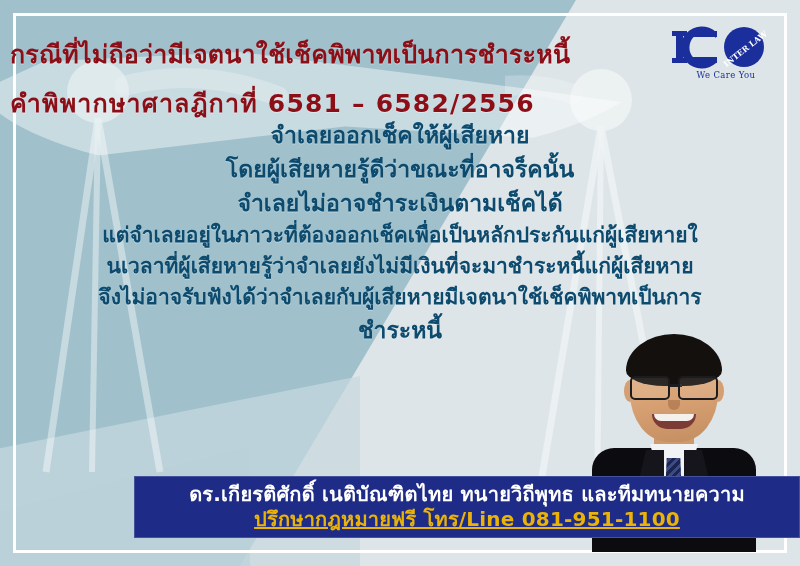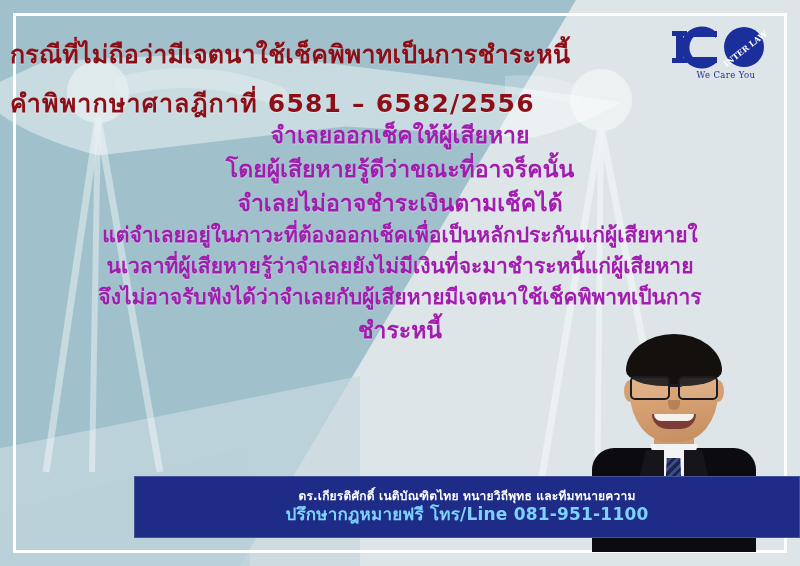--- a/index.html
+++ b/index.html
@@ -128,21 +128,21 @@
     display: block;
     margin-top: 9px;
     letter-spacing: 1.2px;
   }
 
   .body-text {
     position: absolute;
     left: 16px; right: 16px;
     top: 118px;
     text-align: center;
-    color: #a21caf;
+    color: #0c4a6e;
     font-size: 23px;
     font-weight: bold;
     line-height: 1.48;
     text-shadow: 0 1px 0 rgba(255,255,255,.3);
   }
   .body-text .ln { display: block; }
   .body-text .ln.wide { font-size: 21px; }
 
   
   .portrait {
@@ -280,31 +280,32 @@
     display: flex;
     flex-direction: column;
     align-items: center;
     justify-content: center;
     text-align: center;
     box-shadow: 0 0 0 1px rgba(255,255,255,.18) inset;
     z-index: 3;
   }
   .banner .l1 {
     color: #ffffff;
-    font-size: 12px;
+    font-size: 20px;
     font-weight: bold;
     letter-spacing: .2px;
     line-height: 1.25;
   }
   .banner .l2 {
-    color: #7dd3fc;
-    font-size: 17px;
+    color: #eab308;
+    font-size: 20px;
     font-weight: bold;
     letter-spacing: .2px;
     line-height: 1.25;
+    text-decoration: underline;
   }
 </style>
 </head>
 <body>
 
 <div id="poster">
 
   <div class="bg-base"></div>
   <div class="bg-topleft-dark"></div>
   <div class="bg-wedge-right2"></div>

